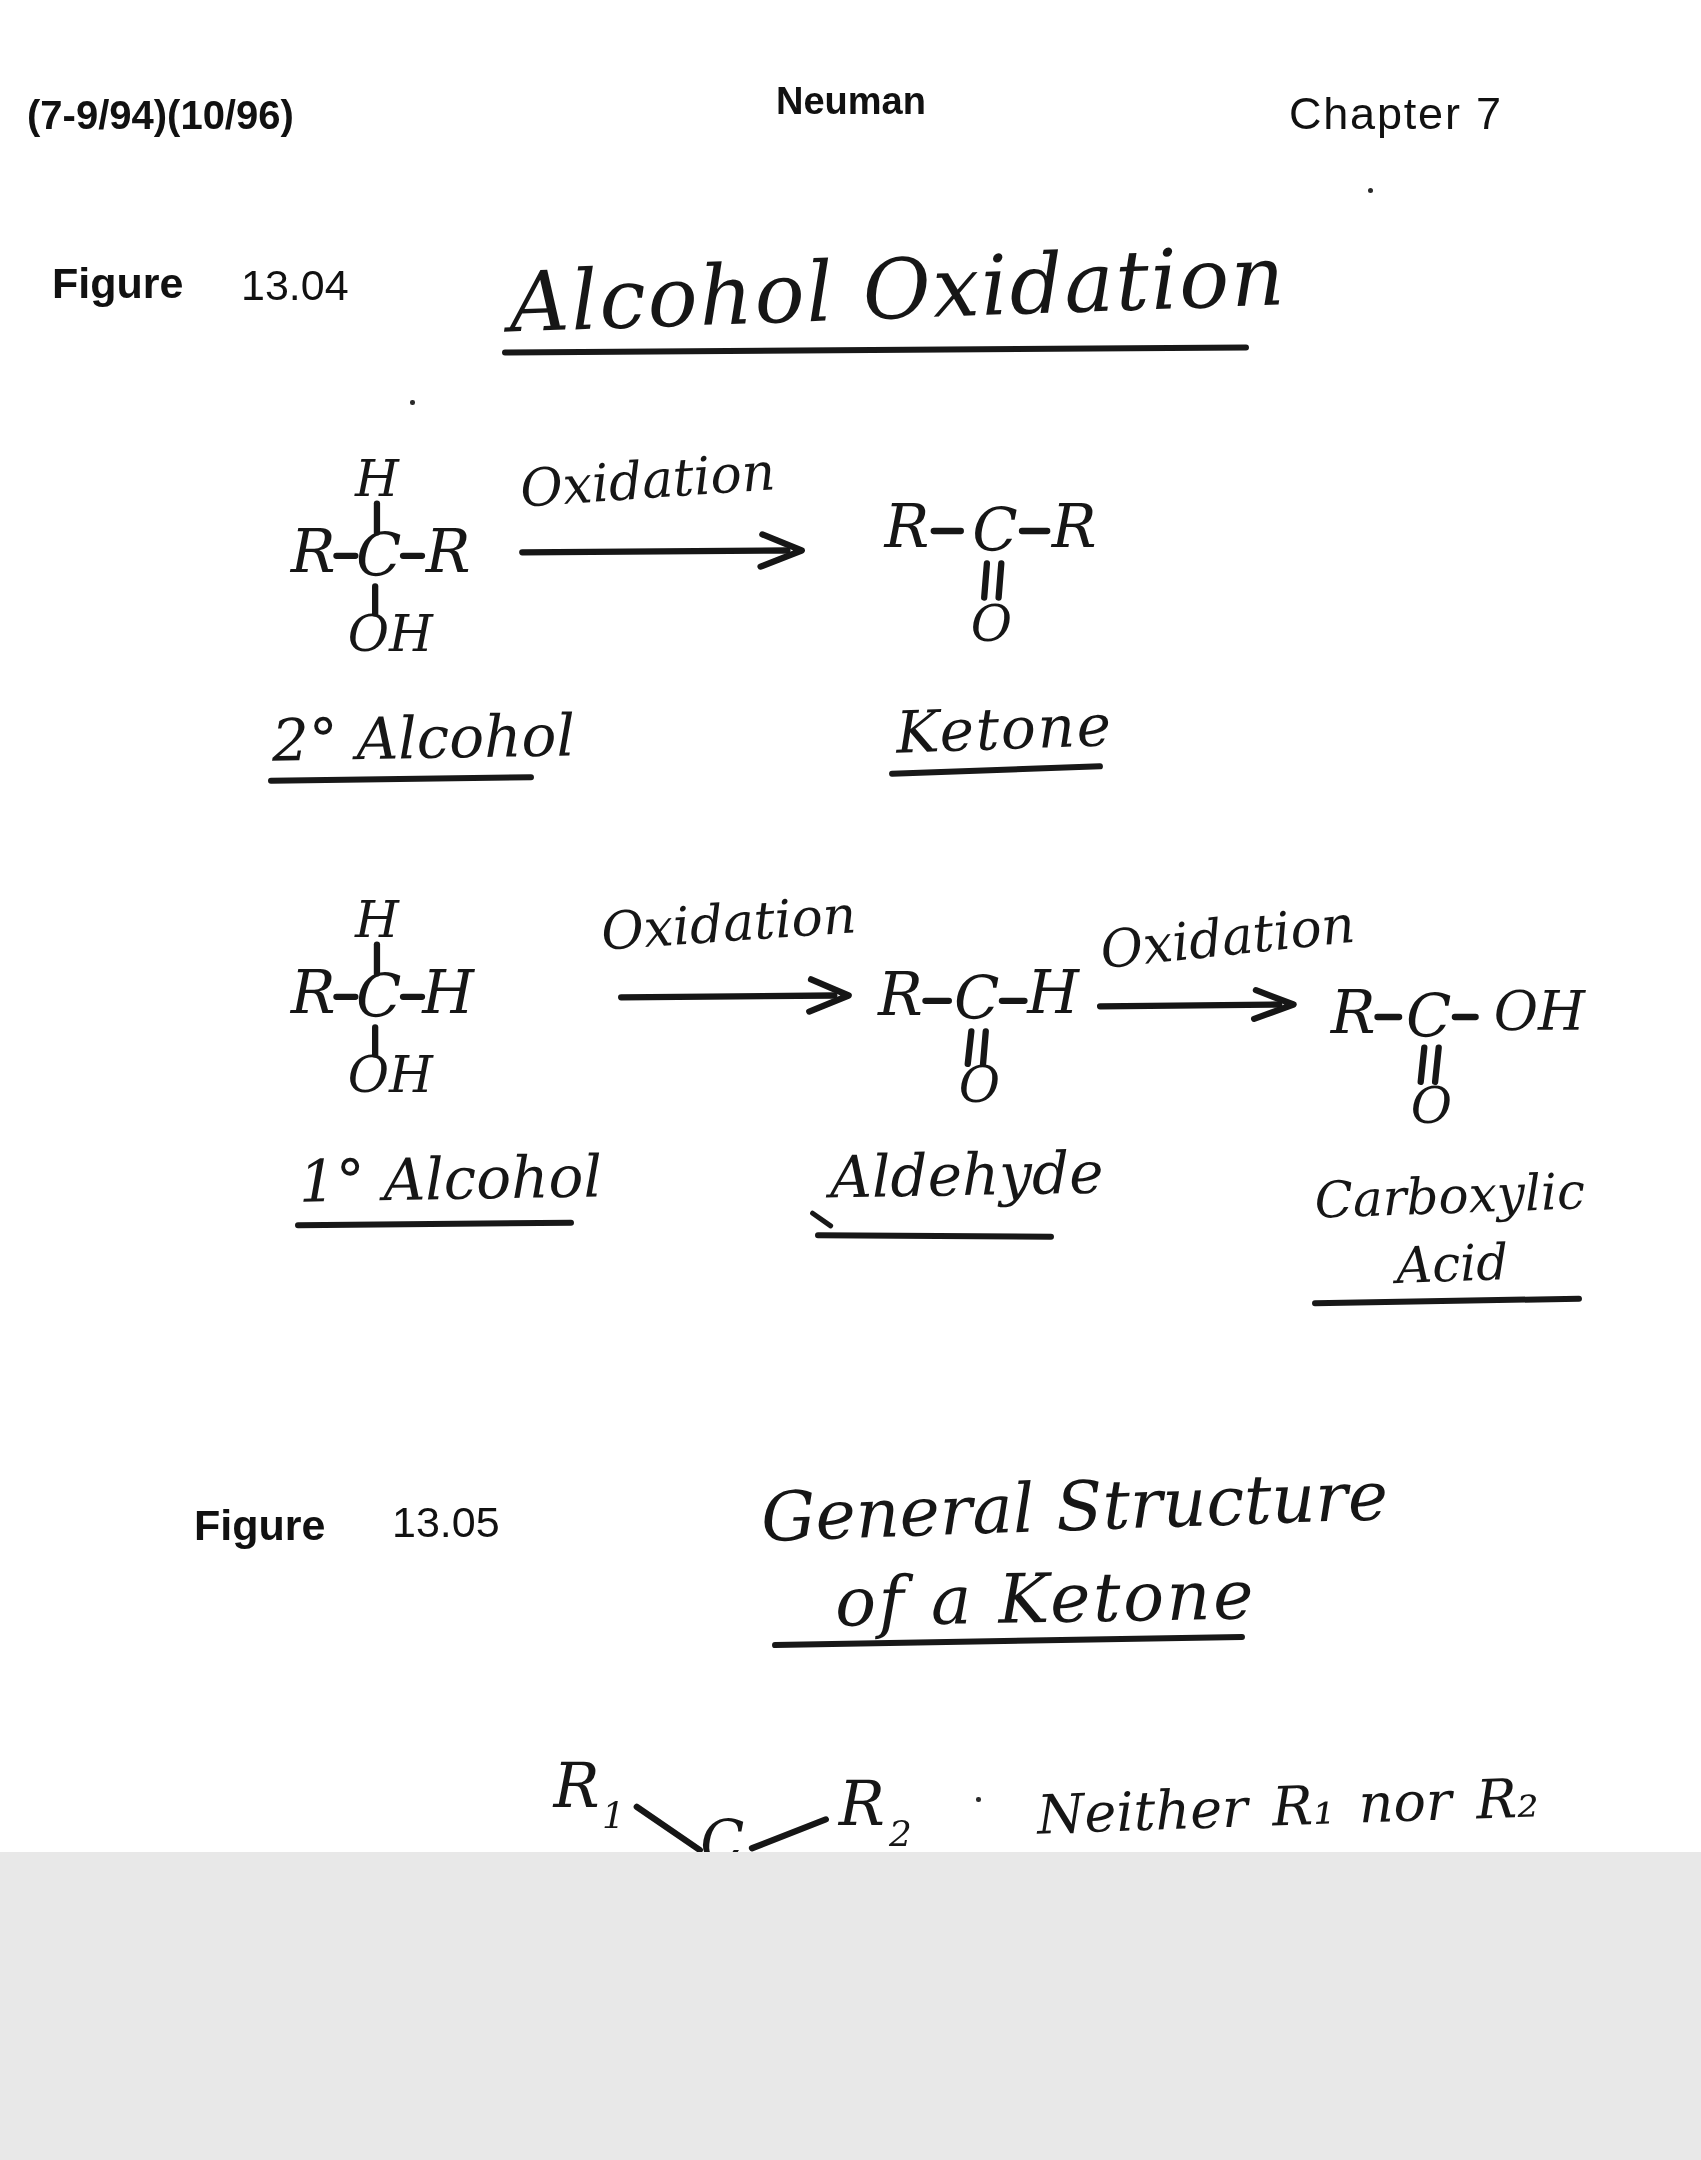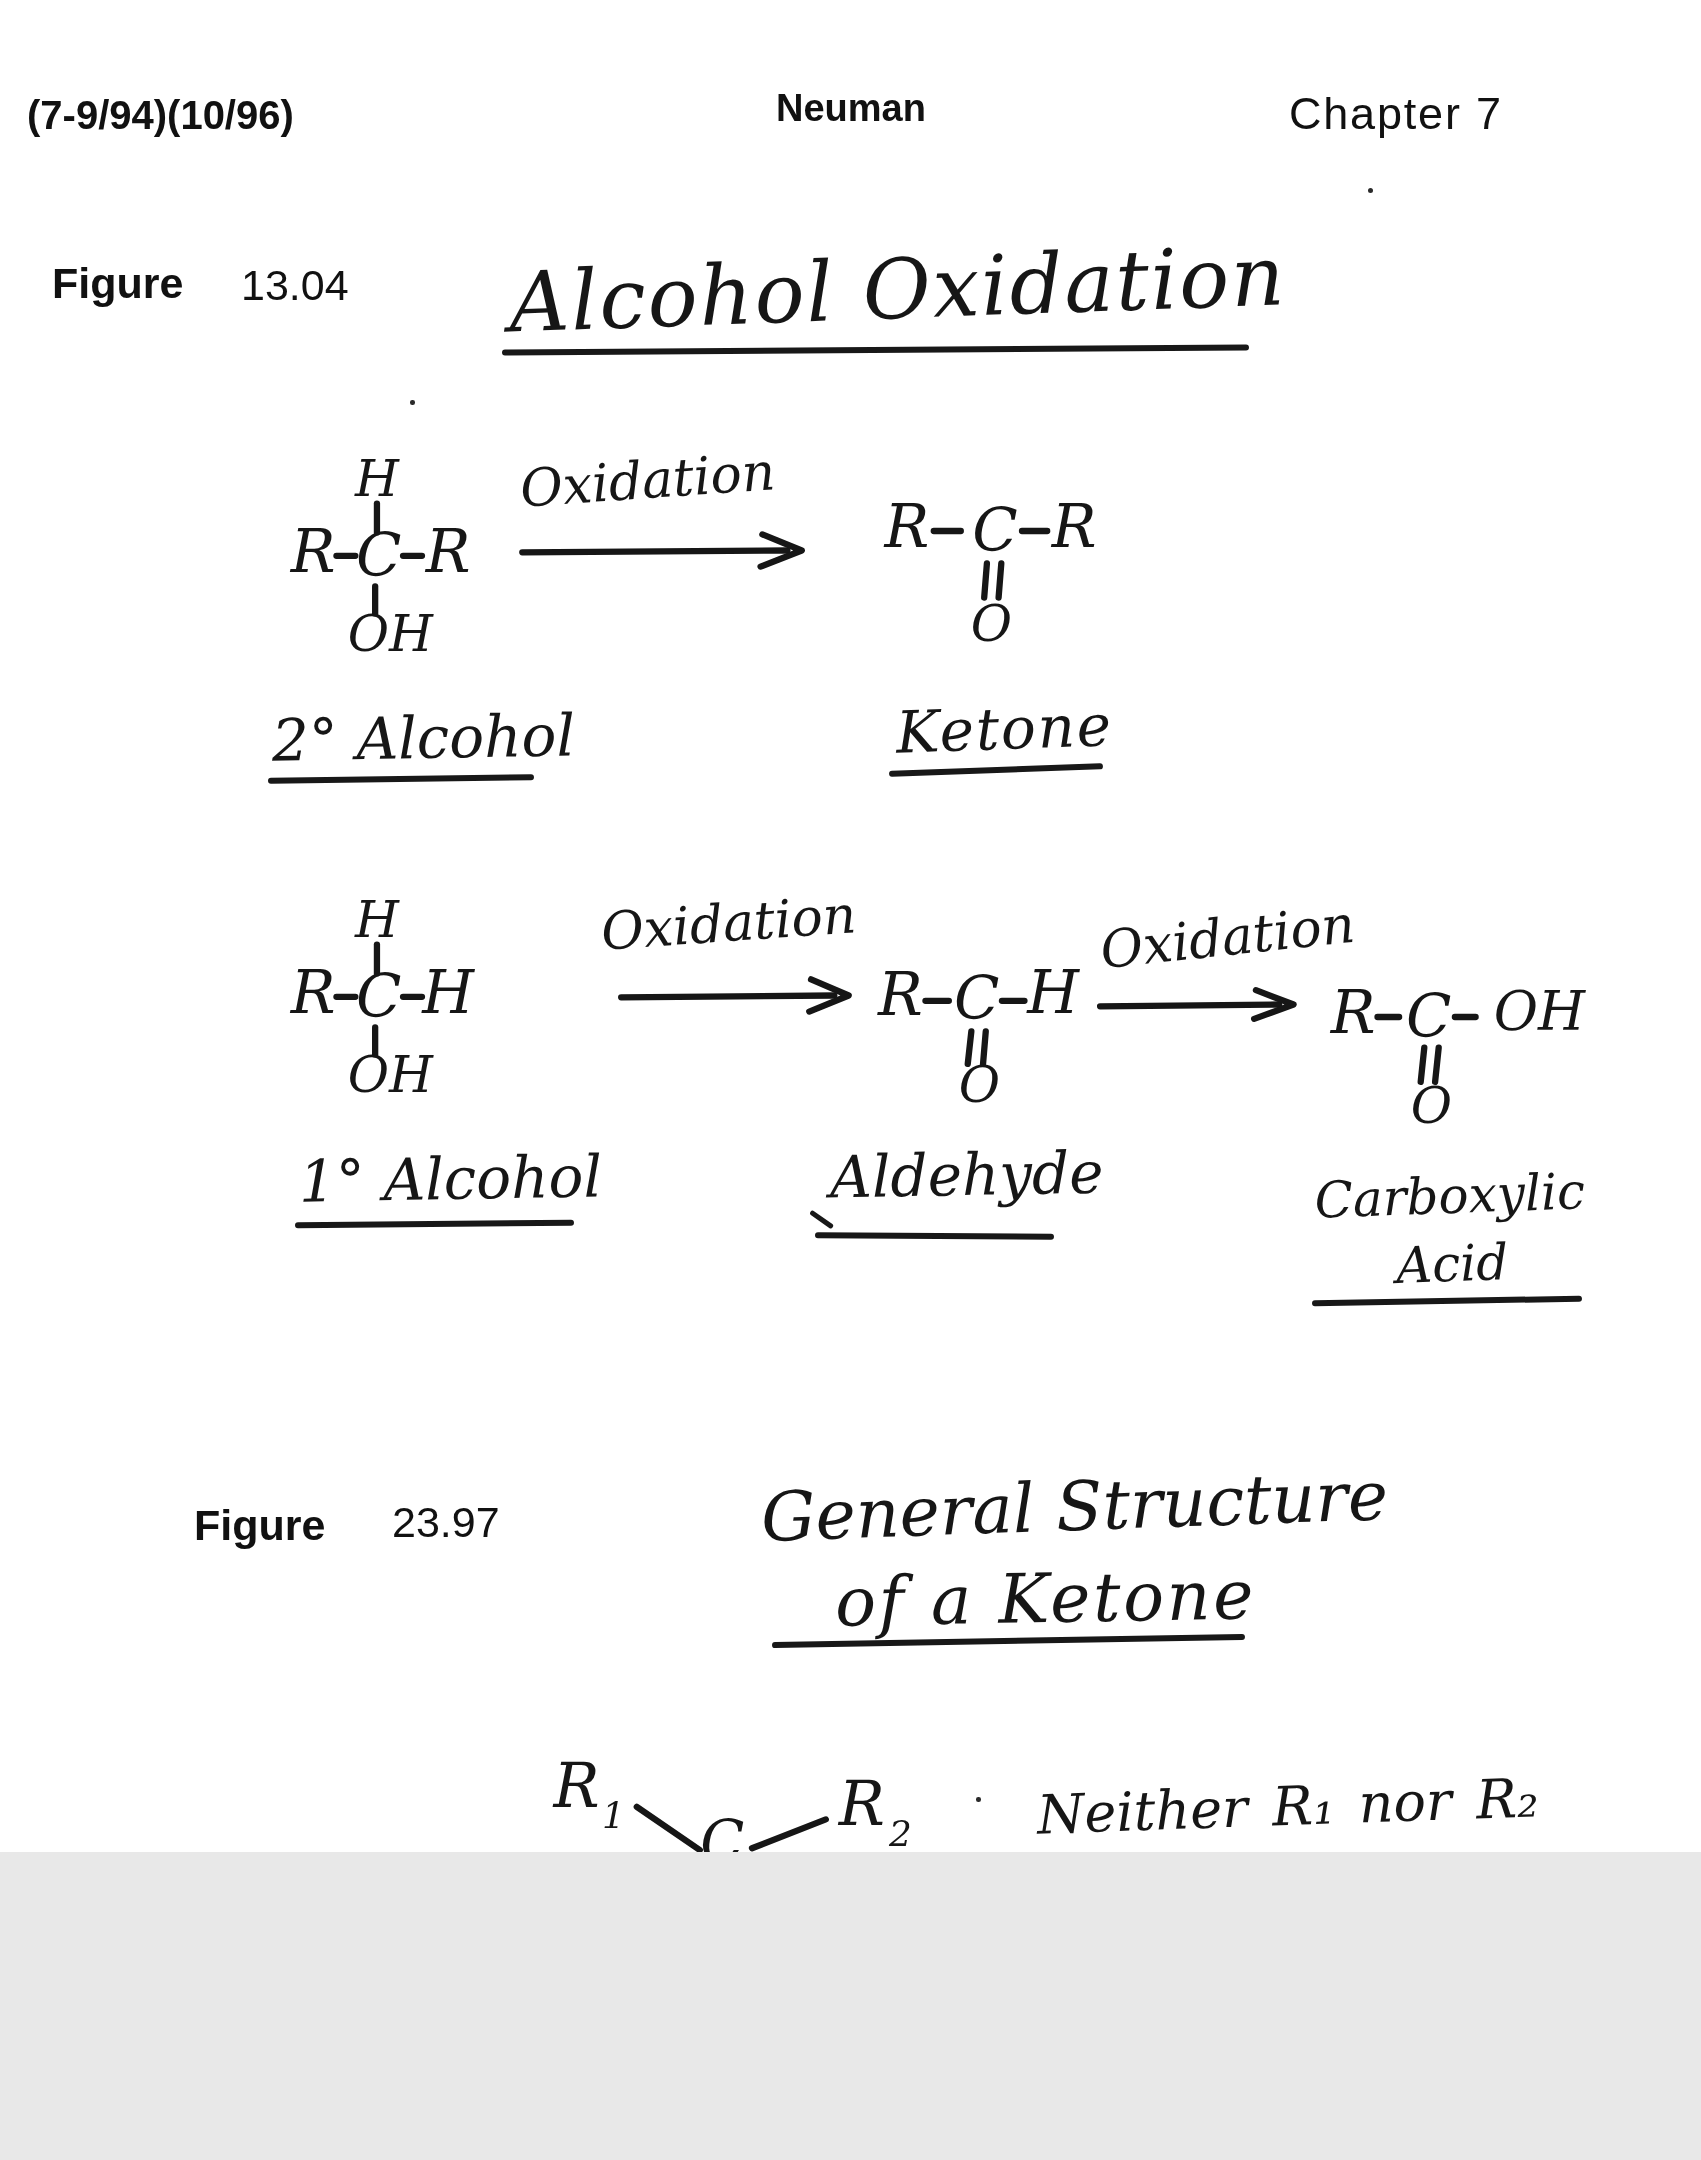--- a/index.html
+++ b/index.html
@@ -13,21 +13,21 @@
   svg.struct text{font-family:"DejaVu Serif",serif;font-style:italic;fill:#161616;}
   svg.struct line{stroke:#161616;stroke-width:7;stroke-linecap:round;}
   svg.arrow line,svg.arrow polyline{stroke:#161616;stroke-width:7;fill:none;stroke-linecap:round;stroke-linejoin:round;}
 </style>
 </head>
 <body>
 
 <div id="page">
 
   <div class="abs print b" style="left:27px;top:93px;font-size:40px;">(7-9/94)(10/96)</div>
-  <div class="abs print b" style="left:851px;top:87px;font-size:38px;transform:translateX(-50%);">Neuman</div>
+  <div class="abs print b" style="left:851px;top:80px;font-size:38px;transform:translateX(-50%);">Neuman</div>
   <div class="abs print" style="left:1289px;top:88px;font-size:45px;letter-spacing:1.8px;">Chapter 7</div>
   <div class="speck" style="left:1368px;top:188px;width:5.4px;height:5.4px;"></div>
 
   <div class="abs print b" style="left:52px;top:259px;font-size:43px;">Figure</div>
   <div class="abs print" style="left:241px;top:261px;font-size:43px;">13.04</div>
   <div class="abs hw" style="left:509px;top:241px;font-size:83px;letter-spacing:1.8px;transform:rotate(-2deg);">Alcohol Oxidation</div>
   <div class="uline" style="left:502px;top:347px;width:747px;transform:rotate(-0.4deg);"></div>
   <div class="speck" style="left:410px;top:400px;width:4.5px;height:4.5px;"></div>
 
   <svg class="abs struct" style="left:284px;top:446px;" width="194" height="216" viewBox="0 0 215 240">
@@ -117,21 +117,21 @@
   <div class="uline" style="left:815px;top:1233px;width:239px;transform:rotate(0.4deg);"></div>
   <div class="uline" style="left:808px;top:1217px;width:27px;height:5.4px;transform:rotate(35deg);"></div>
 
   <div class="abs hw" style="left:1307px;top:1163px;width:288px;text-align:center;font-size:50px;transform:rotate(-2deg);line-height:1.35;">
     <div>Carboxylic</div>
     <div>Acid</div>
   </div>
   <div class="uline" style="left:1312px;top:1298px;width:270px;transform:rotate(-1deg);"></div>
 
   <div class="abs print b" style="left:194px;top:1501px;font-size:43px;">Figure</div>
-  <div class="abs print" style="left:392px;top:1498px;font-size:43px;">23.97</div>
+  <div class="abs print" style="left:392px;top:1498px;font-size:43px;">13.05</div>
   <div class="abs hw" style="left:761px;top:1467px;font-size:68px;transform:rotate(-2deg);">General Structure</div>
   <div class="abs hw" style="left:835px;top:1559px;font-size:68px;letter-spacing:2.7px;transform:rotate(-1deg);">of a Ketone</div>
   <div class="uline" style="left:772px;top:1638px;width:473px;transform:rotate(-1deg);"></div>
 
   <svg class="abs struct" style="left:536px;top:1724px;" width="396" height="261" viewBox="0 0 440 290">
     <text x="45" y="92" font-size="68" text-anchor="middle">R</text>
     <text x="86" y="116" font-size="40" text-anchor="middle">1</text>
     <line x1="112" y1="92" x2="182" y2="140"></line>
     <text x="207" y="152" font-size="64" text-anchor="middle">C</text>
     <line x1="240" y1="138" x2="322" y2="106"></line>

